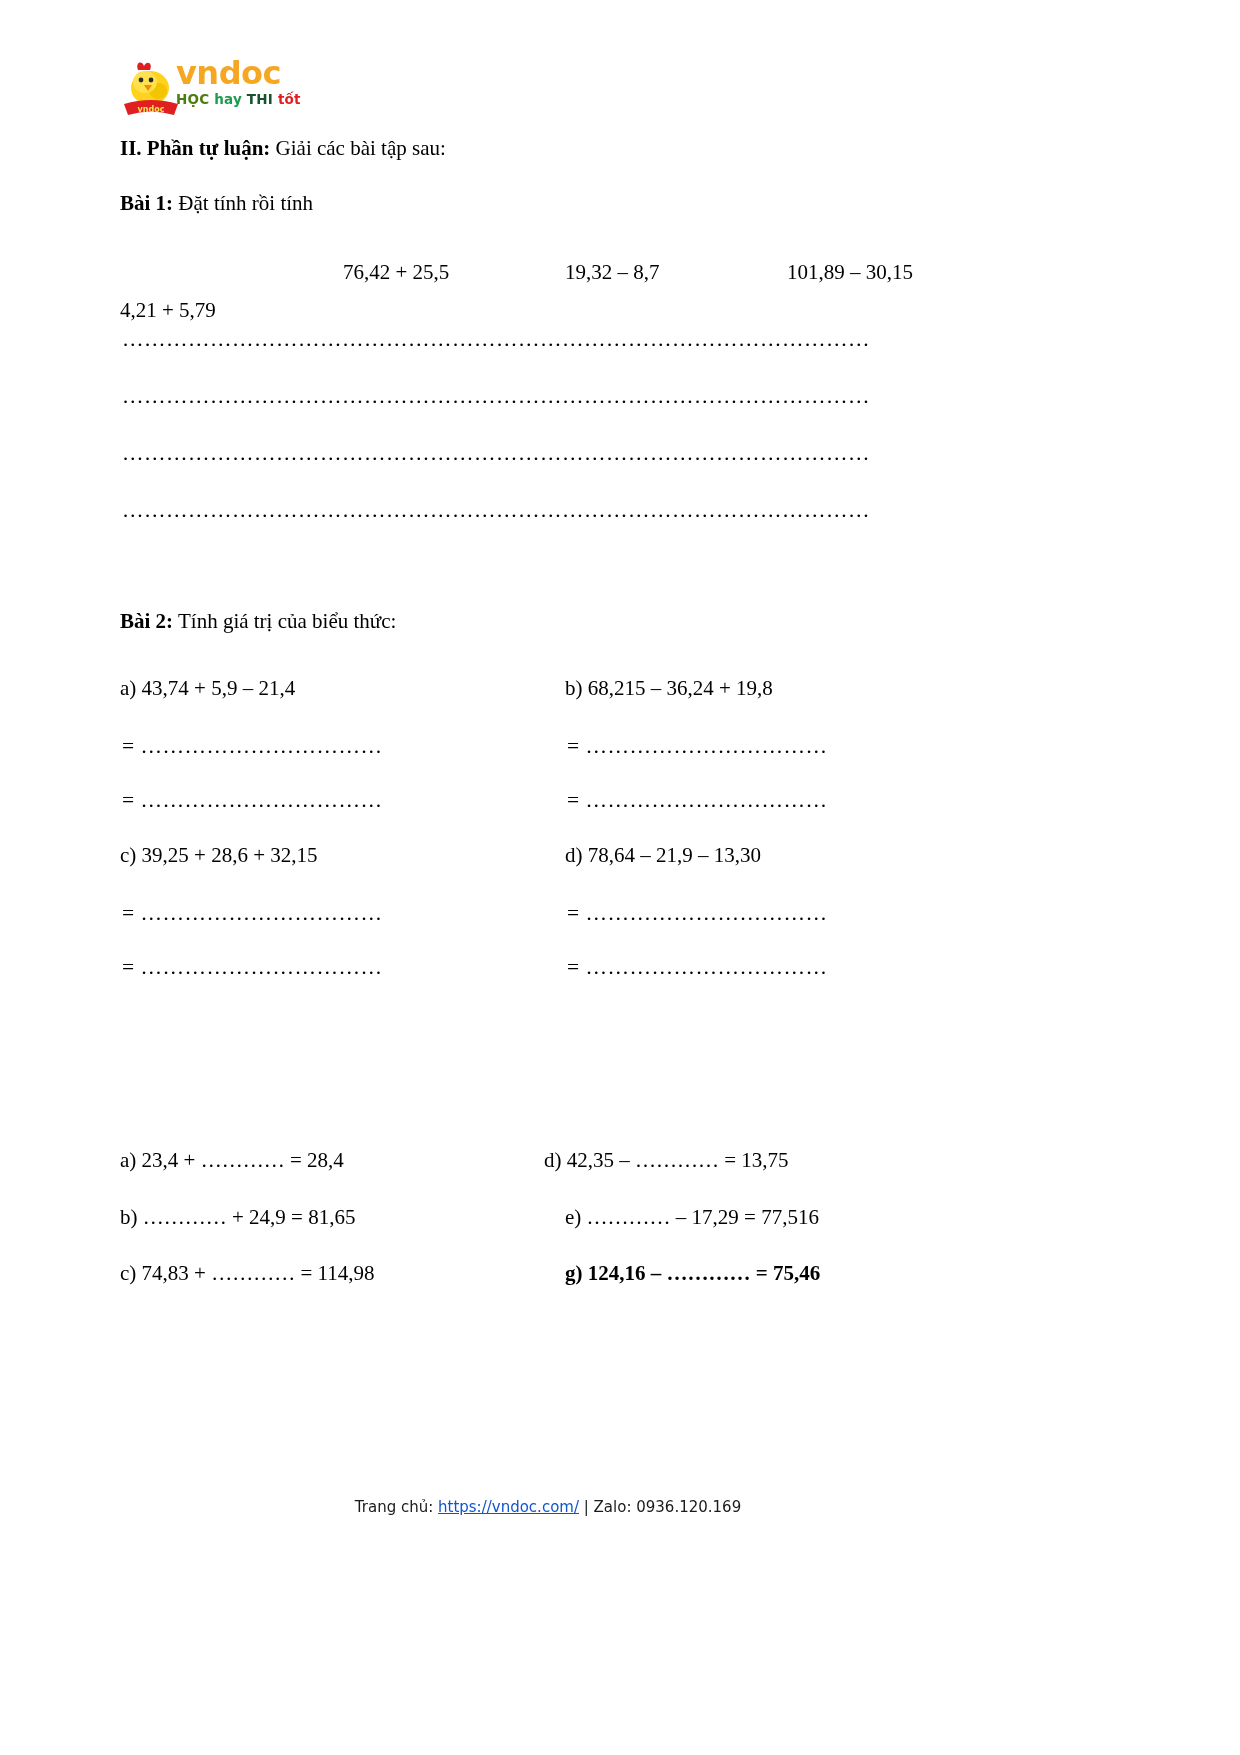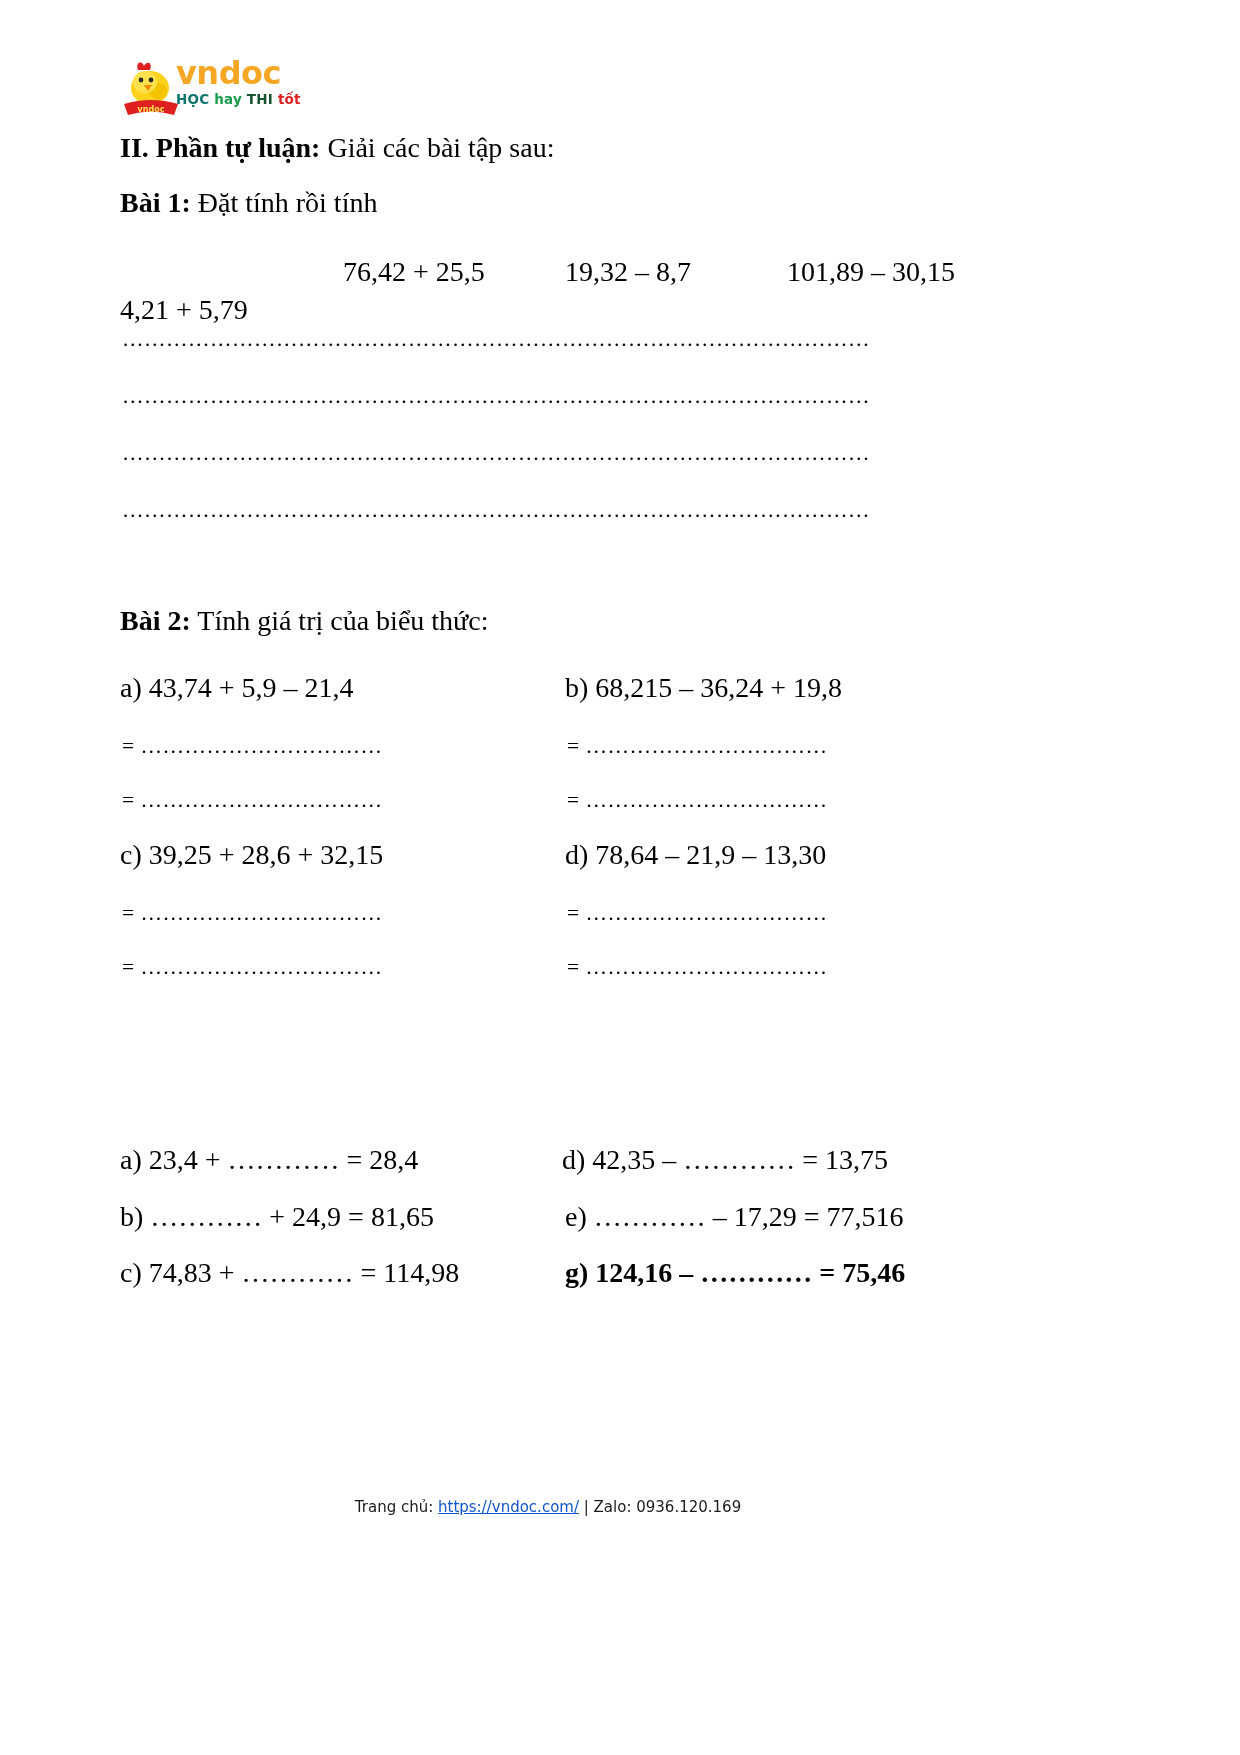--- a/index.html
+++ b/index.html
@@ -49,29 +49,29 @@
     line-height: 34px;
   }
   .logo-tag {
     font-family: "DejaVu Sans", sans-serif;
     font-weight: bold;
     font-size: 13.5px;
     line-height: 16px;
     letter-spacing: 0.2px;
     margin-top: 1px;
   }
-  .tag-hoc { color: #0f766e; }
+  .tag-hoc { color: #4d7c0f; }
   .tag-hay { color: #1D9B4E; }
   .tag-thi { color: #14532d; }
   .tag-tot { color: #E02020; }
 
   
   .line {
     position: absolute;
-    font-size: 28px;
+    font-size: 21px;
     line-height: 28px;
     white-space: nowrap;
   }
   .b { font-weight: bold; }
 
   .dotline {
     position: absolute;
     font-size: 21.5px;
     line-height: 28px;
     letter-spacing: 0.5px;
@@ -154,21 +154,21 @@
   <div class="line" style="left:120px; top:841px;">c) 39,25 + 28,6 + 32,15</div>
   <div class="line" style="left:565px; top:841px;">d) 78,64 – 21,9 – 13,30</div>
 
   <div class="dotline" style="left:122px; top:899px;">= ……………………………</div>
   <div class="dotline" style="left:567px; top:899px;">= ……………………………</div>
   <div class="dotline" style="left:122px; top:953px;">= ……………………………</div>
   <div class="dotline" style="left:567px; top:953px;">= ……………………………</div>
 
 
   <div class="line" style="left:120px; top:1146px;">a) 23,4 + ………… = 28,4</div>
-  <div class="line" style="left:562px; top:1146px;">d) 42,35 – ………… = 13,75</div>
+  <div class="line" style="left:544px; top:1146px;">d) 42,35 – ………… = 13,75</div>
 
   <div class="line" style="left:120px; top:1203px;">b) ………… + 24,9 = 81,65</div>
   <div class="line" style="left:565px; top:1203px;">e) ………… – 17,29 = 77,516</div>
 
   <div class="line" style="left:120px; top:1259px;">c) 74,83 + ………… = 114,98</div>
   <div class="line" style="left:565px; top:1259px;font-weight:bold;">g) 124,16 – ………… = 75,46</div>
 
   <div class="footer"><span>Trang chủ: </span><a href="#">https://vndoc.com/</a><span> | Zalo: 0936.120.169</span></div>
 
 </div>

